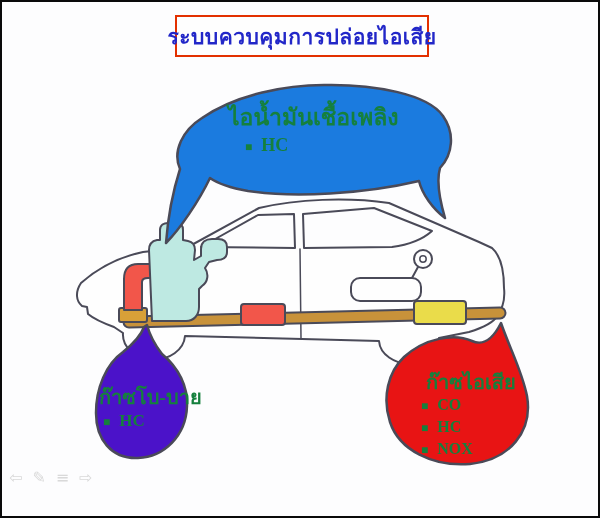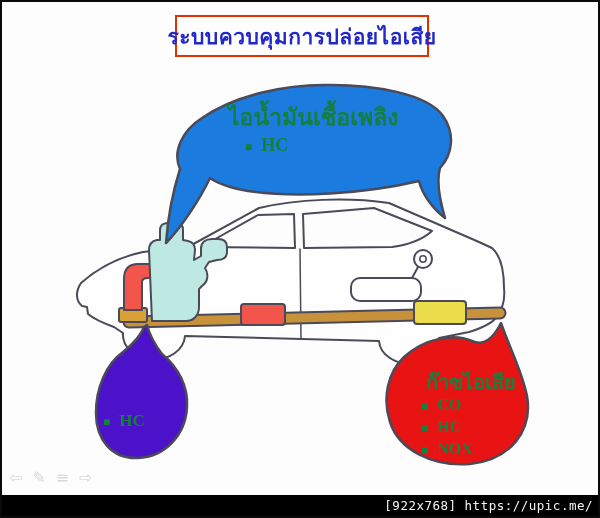--- a/index.html
+++ b/index.html
@@ -111,20 +111,21 @@
     <div class="title-box">
       <span>ระบบควบคุมการปล่อยไอเสีย</span>
     </div>
 
     <div class="bubble-text fuel-label">ไอน้ำมันเชื้อเพลิง</div>
     <div class="bubble-text fuel-item item-row">
       <span class="bullet">■</span>
       <span>HC</span>
     </div>
 
+    <div class="bubble-text blowby-label">ก๊าซโบ-บาย</div>
     <div class="bubble-text blowby-item item-row">
       <span class="bullet">■</span>
       <span>HC</span>
     </div>
 
     <div class="bubble-text exhaust-label">ก๊าซไอเสีย</div>
     <div class="bubble-text exhaust-items">
       <div class="item-row">
         <span class="bullet">■</span>
         <span>CO</span>
@@ -140,16 +141,13 @@
     </div>
 
     <div class="viewer-toolbar">
       <span>⇦</span>
       <span>✎</span>
       <span>≡</span>
       <span>⇨</span>
     </div>
   </div>
 
-  <div class="watermark-bar">
-    <span>[922x768] https://upic.me/</span>
-  </div>
 </div>
 
 </body></html>

